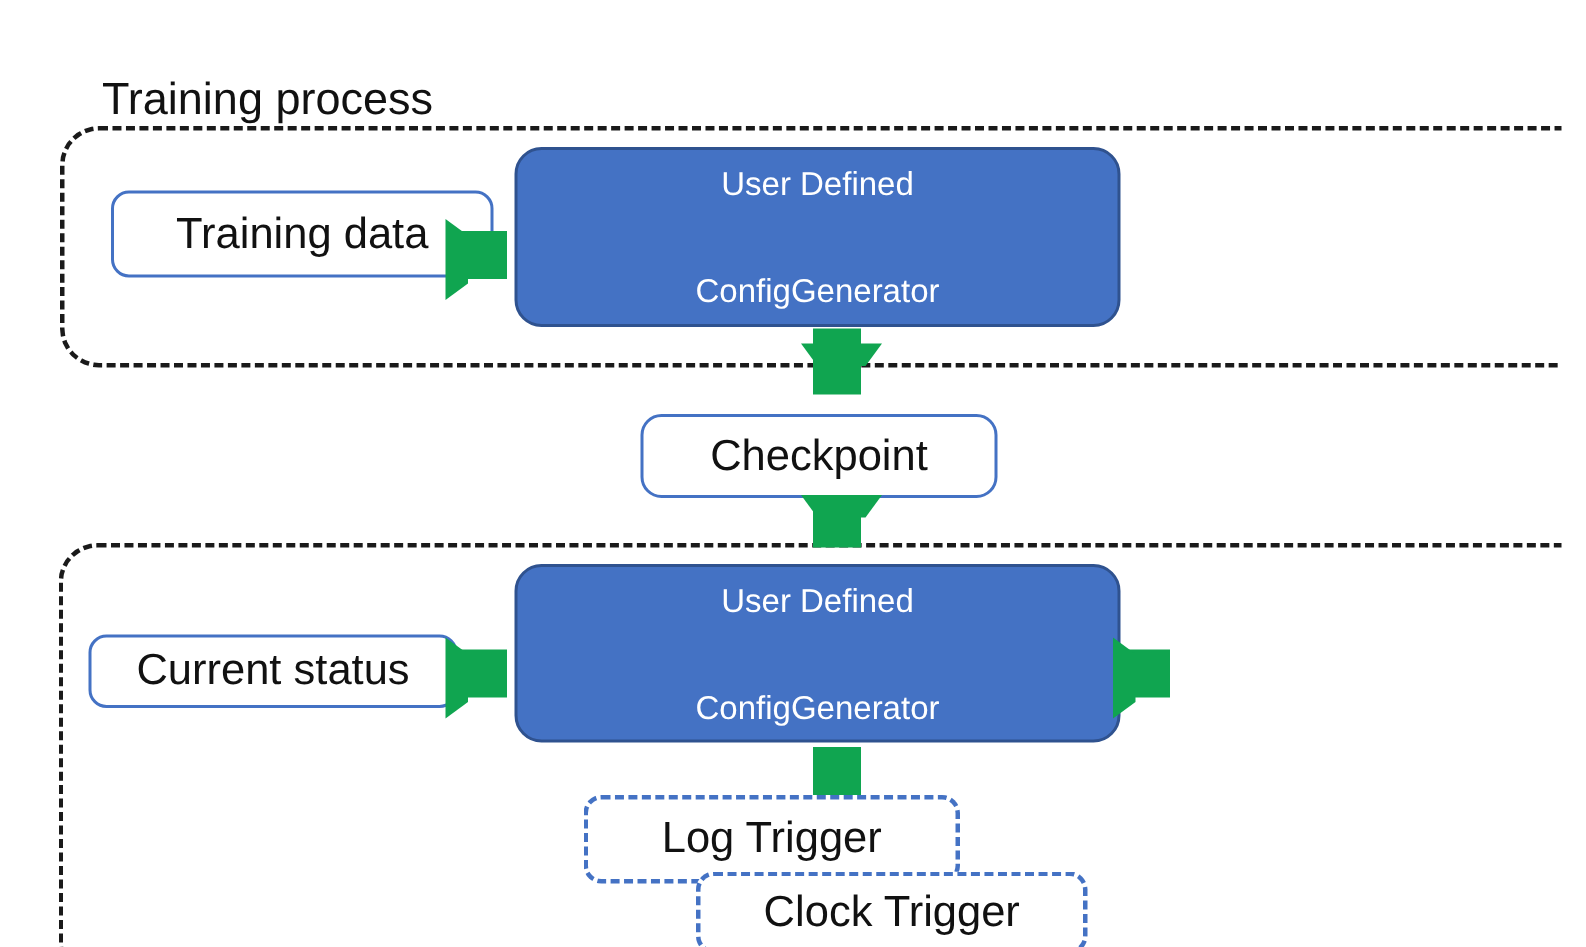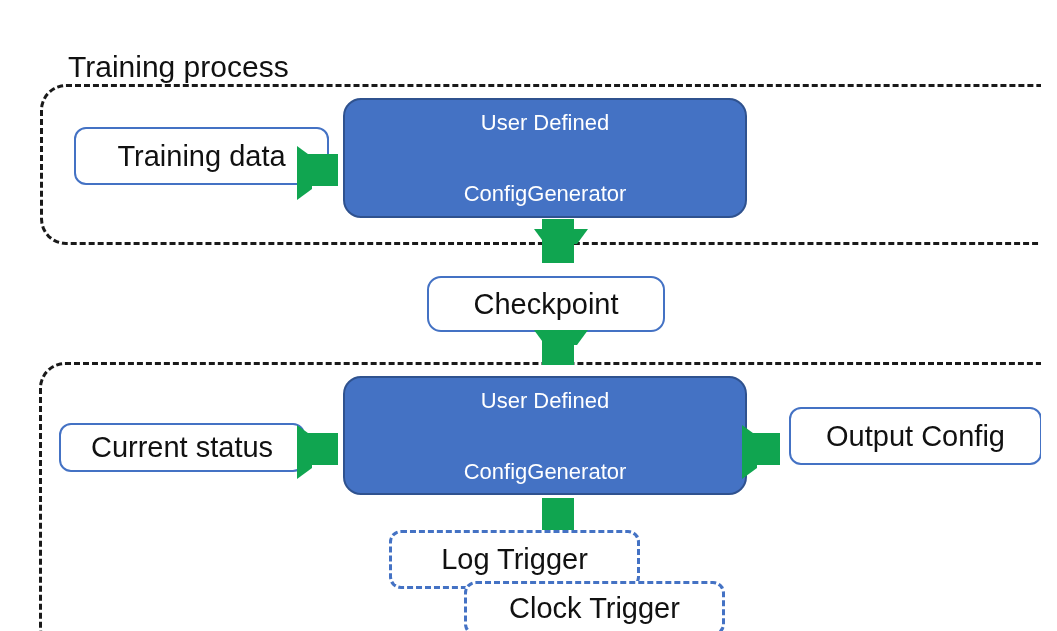--- a/index.html
+++ b/index.html
@@ -140,23 +140,20 @@
   <div class="node blue" style="left:311px; top:344px; width:404px; height:119px;">
     <span>User Defined</span>
     <span>ConfigGenerator</span>
   </div>
 
   <div class="arrow right" style="left:716px; top:393px; width:41px; height:22px;">
     <div class="shaft" style="width:29px;"></div>
     <div class="head"></div>
   </div>
 
-  <div class="node" style="left:757px; top:375px; width:253px; height:58px;">
-    <span>Output Config</span>
-  </div>
 
   <div class="arrow up" style="left:502px; top:466px; width:22px; height:32px;">
     <div class="shaft" style="height:19px;"></div>
     <div class="head"></div>
   </div>
 
   <div class="node dashed-blue" style="left:357px; top:498px; width:251px; height:59px; z-index:1;">
     <span>Log Trigger</span>
   </div>
 

